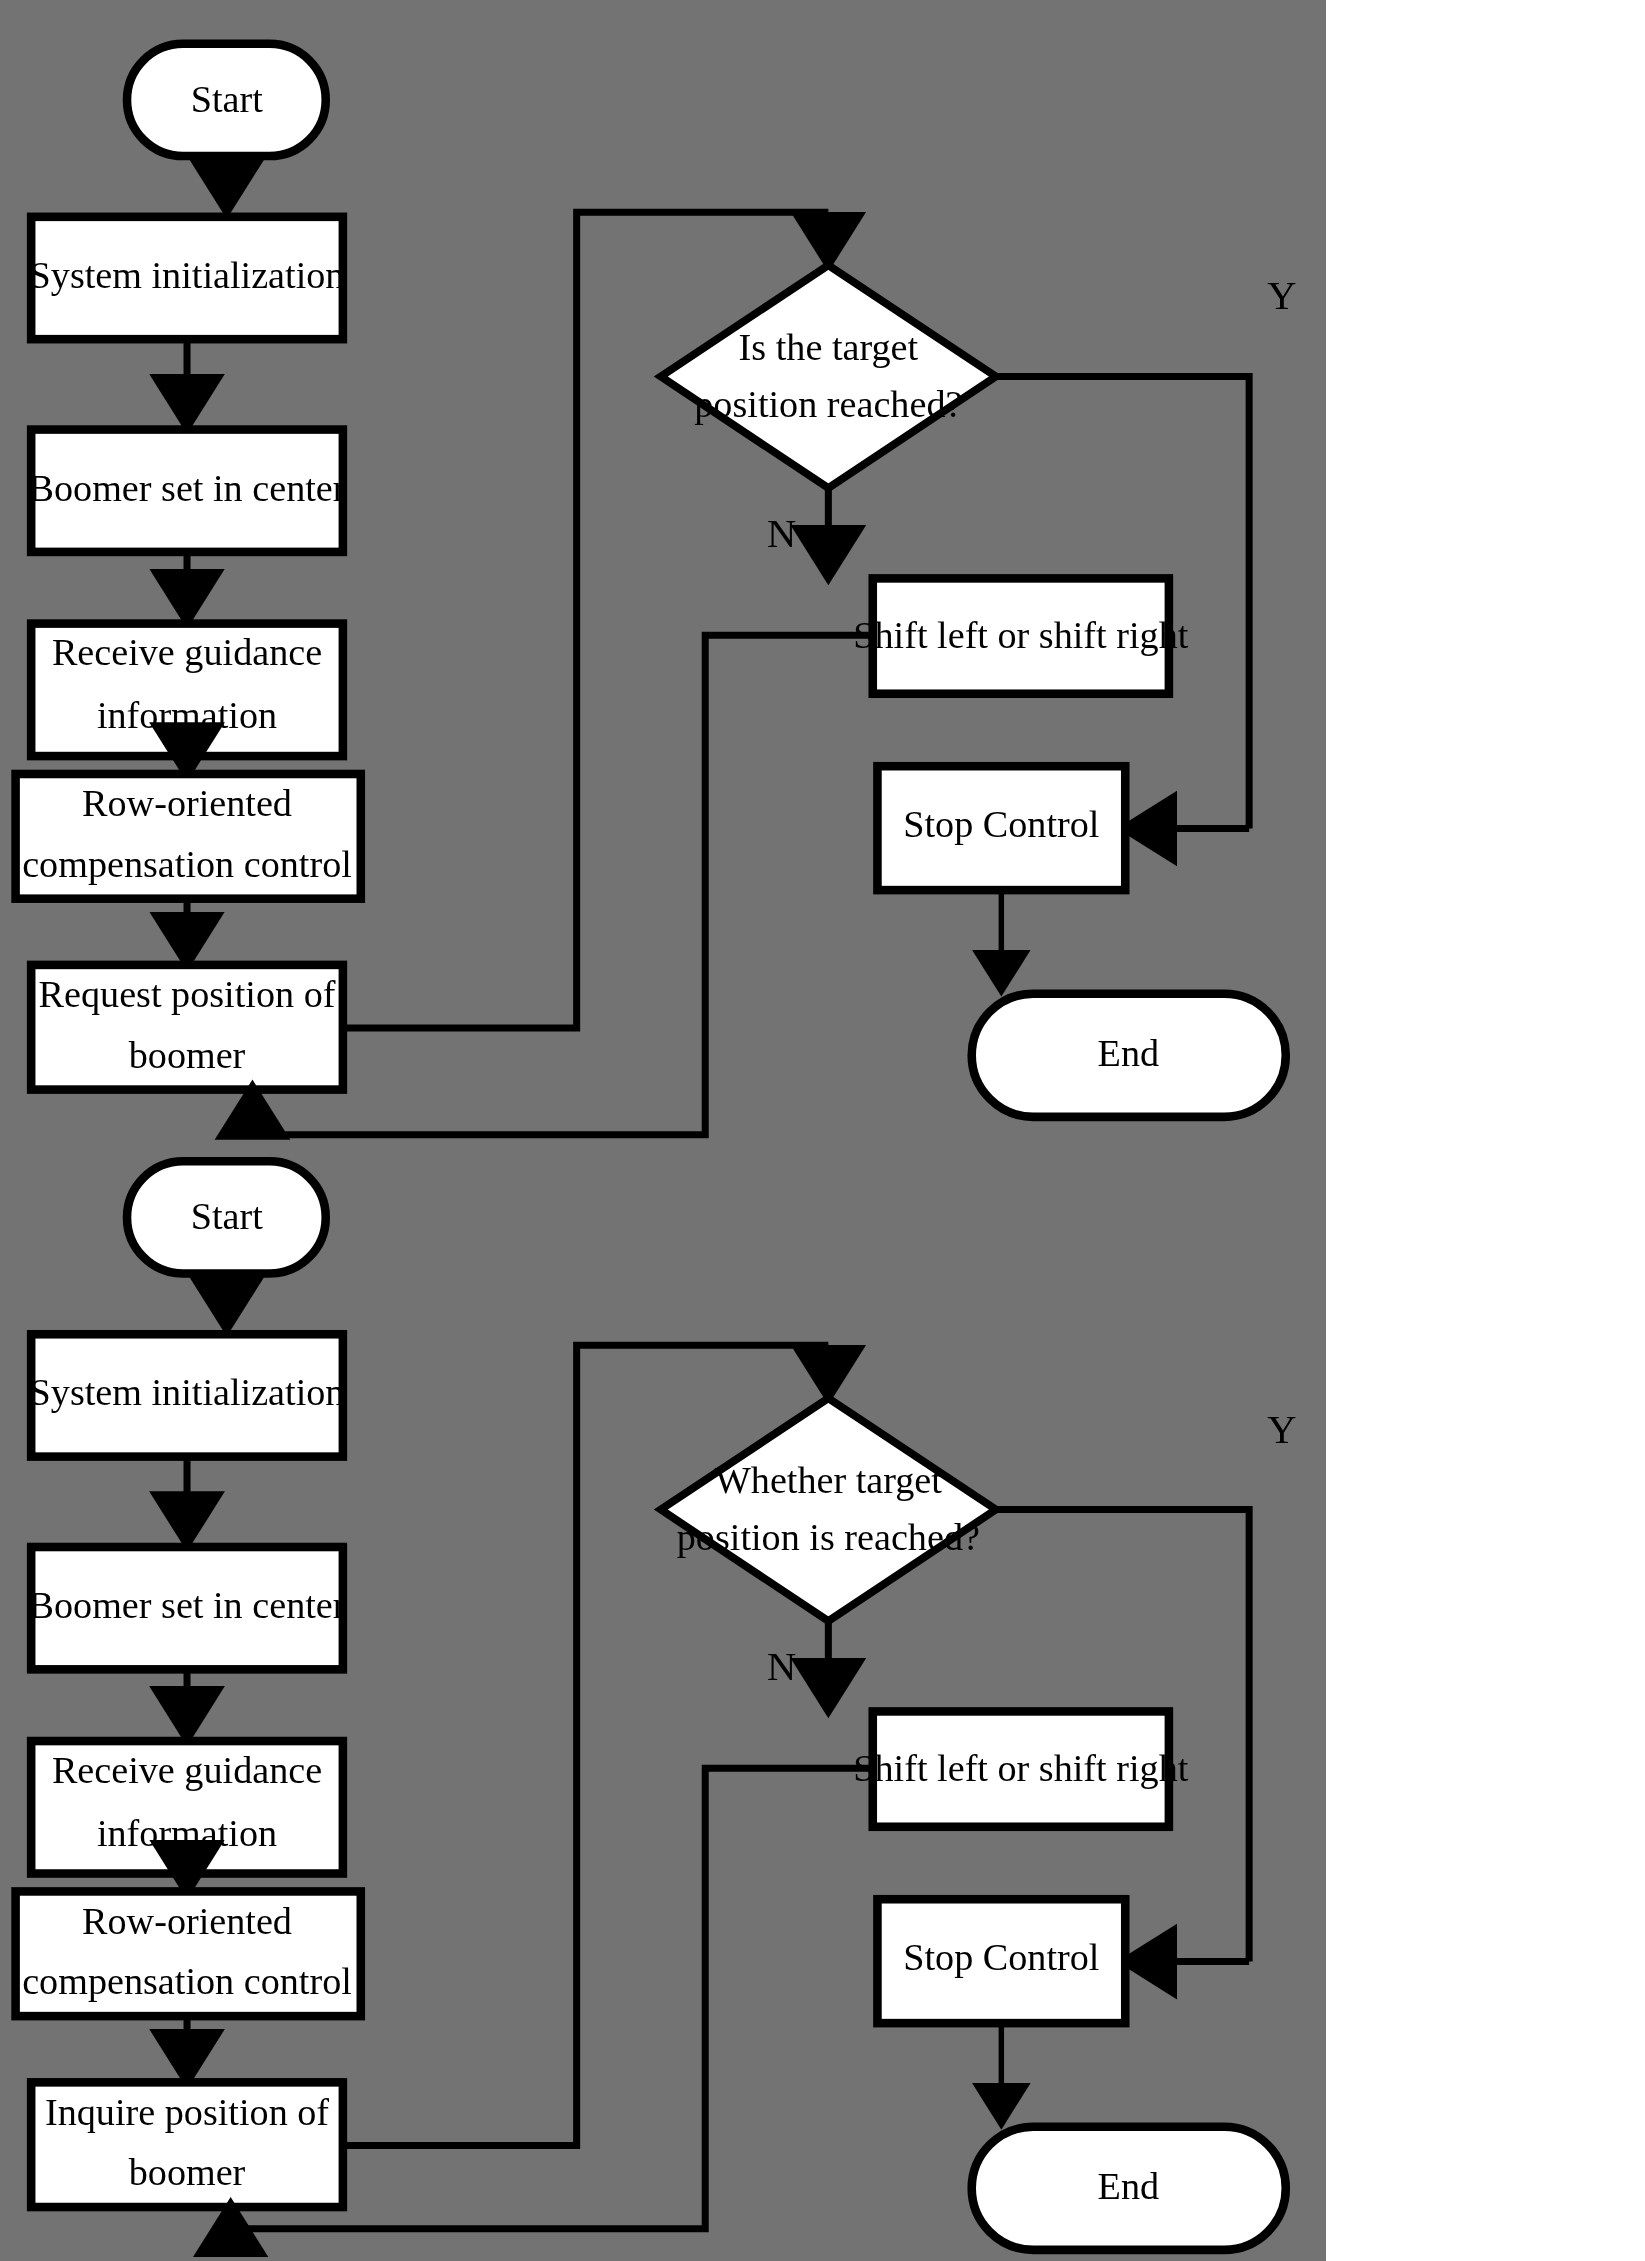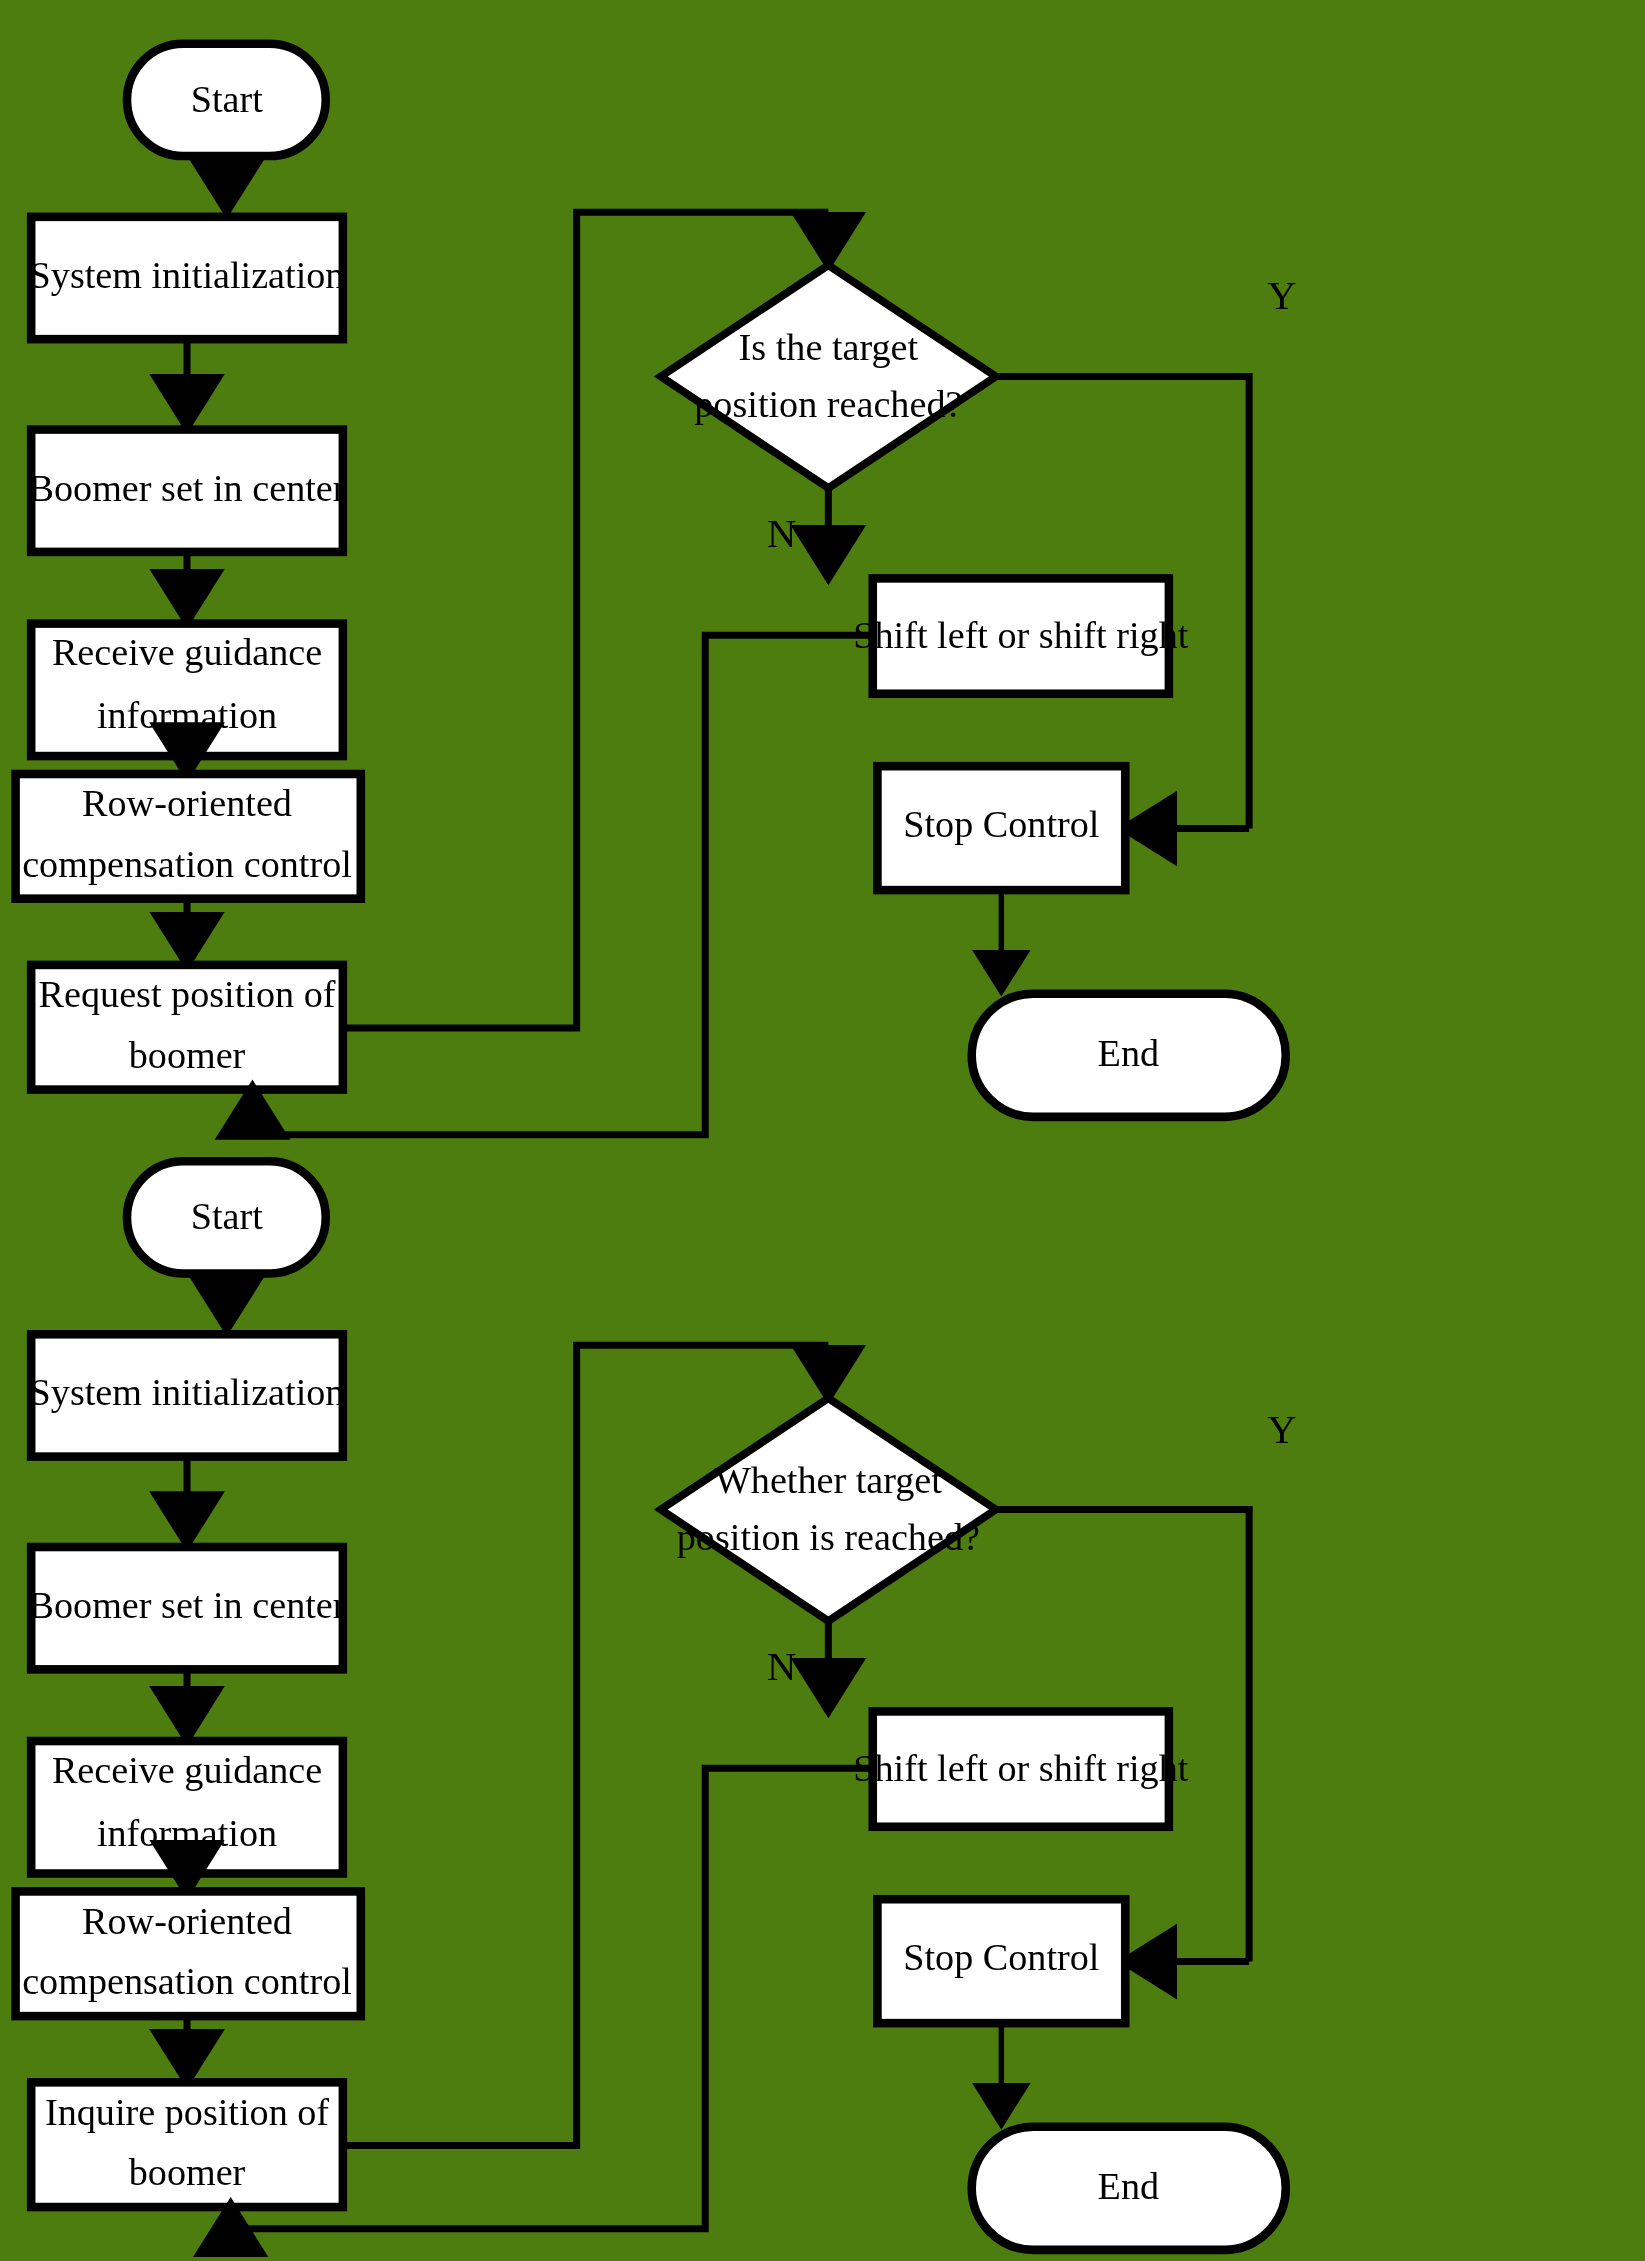--- a/index.html
+++ b/index.html
@@ -1,17 +1,17 @@
 <!DOCTYPE html>
 <html style="font-size:12.5px"><head>
 <meta charset="utf-8">
 <style>
   html,body{margin:0;padding:0;background:#ffffff;}
   body{font-family:"Liberation Serif", serif;}
-  #stage{position:relative;width:1645px;height:2261px;background:#4d7c0f;overflow:hidden;}
+  #stage{position:relative;width:1326px;height:2261px;background:#737373;overflow:hidden;}
   svg#flow{position:absolute;left:0;top:0;width:1645px;height:2261px;display:block;}
   .node-text{font-family:"Liberation Serif", serif;font-size:49px;fill:#000;text-anchor:middle;dominant-baseline:middle;}
   .branch-label{font-family:"Liberation Serif", serif;font-size:52px;fill:#000;text-anchor:middle;dominant-baseline:middle;}
   .shape{fill:#ffffff;stroke:#000000;}
   .box{stroke-width:11;}
   .pill{stroke-width:11;}
   .diamond{stroke-width:10;}
   .conn{stroke:#000000;fill:none;stroke-width:9;}
   .conn-thin{stroke:#000000;fill:none;stroke-width:7;}
   .arrowhead{fill:#000000;stroke:none;}

